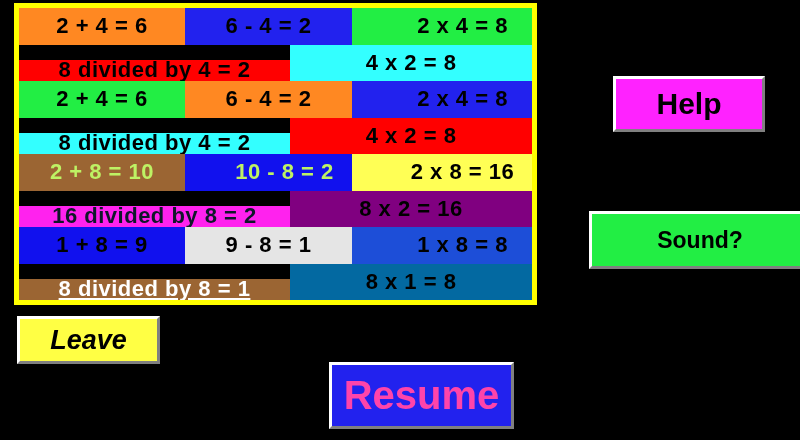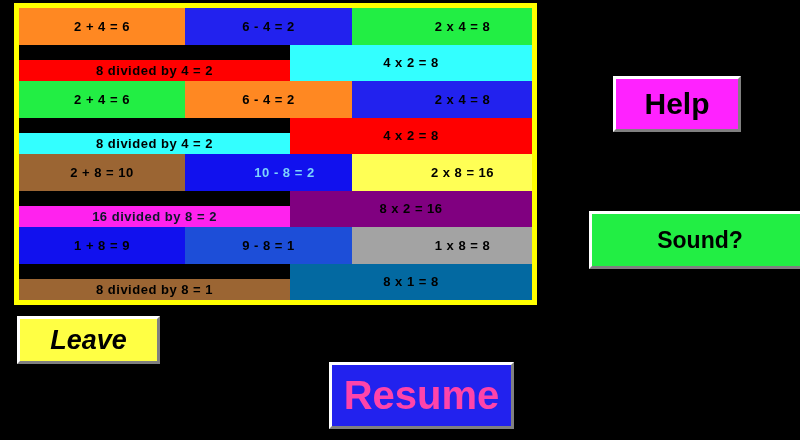--- a/index.html
+++ b/index.html
@@ -34,21 +34,21 @@
     flex: 1 1 0;
     min-height: 0;
     align-items: stretch;
   }
   .eq-cell {
     display: flex;
     align-items: center;
     justify-content: center;
     color: #000000;
     font-weight: bold;
-    font-size: 13px;
+    font-size: 22px;
     letter-spacing: 0.5px;
     white-space: nowrap;
     box-sizing: border-box;
     overflow: hidden;
   }
   
   .row-3 .eq-cell:nth-child(1) { flex: 0 0 166px; }
   .row-3 .eq-cell:nth-child(2) { flex: 0 0 167px; }
   .row-3 .eq-cell:nth-child(3) { flex: 1 1 auto; padding-left: 41px; }
   
@@ -67,21 +67,21 @@
     border-style: solid;
     border-width: 3px;
     border-top-color: #ffffff;
     border-left-color: #ffffff;
     border-right-color: #808080;
     border-bottom-color: #808080;
   }
 
   #help-button {
     left: 613px;  top: 76px;
-    width: 128px; height: 56px;
+    width: 152px; height: 56px;
     background: #ff22ff;
     color: #000000;
     font-size: 30px;
   }
   #sound-button {
     left: 589px;  top: 211px;
     width: 222px; height: 58px;
     background: #22ee44;
     color: #000000;
     font-size: 23px;
@@ -118,35 +118,35 @@
     <div class="eq-row row-3">
       <div class="eq-cell" style="background: rgb(34, 238, 68); color: rgb(0, 0, 0);">2 + 4 = 6</div>
       <div class="eq-cell" style="background: rgb(255, 136, 34); color: rgb(0, 0, 0);">6 - 4 = 2</div>
       <div class="eq-cell" style="background: rgb(34, 34, 238); color: rgb(0, 0, 0);">2 x 4 = 8</div>
     </div>
     <div class="eq-row row-2">
       <div class="eq-cell" style="background: rgb(51, 255, 255); color: rgb(0, 0, 0);">8 divided by 4 = 2</div>
       <div class="eq-cell" style="background: rgb(255, 0, 0); color: rgb(0, 0, 0);">4 x 2 = 8</div>
     </div>
     <div class="eq-row row-3">
-      <div class="eq-cell" style="background: rgb(155, 101, 51); color: #000000;">2 + 8 = 10</div>
-      <div class="eq-cell" style="background: rgb(17, 17, 238); color: #7dd3fc; padding-left: 32px;">10 - 8 = 2</div>
+      <div class="eq-cell" style="background: rgb(155, 101, 51); color: #bef264;">2 + 8 = 10</div>
+      <div class="eq-cell" style="background: rgb(17, 17, 238); color: #bef264; padding-left: 32px;">10 - 8 = 2</div>
       <div class="eq-cell" style="background: rgb(255, 255, 85); color: rgb(0, 0, 0);">2 x 8 = 16</div>
     </div>
     <div class="eq-row row-2">
       <div class="eq-cell" style="background: rgb(255, 34, 238); color: #0f172a;">16 divided by 8 = 2</div>
       <div class="eq-cell" style="background: rgb(128, 0, 128); color: rgb(0, 0, 0);">8 x 2 = 16</div>
     </div>
     <div class="eq-row row-3">
       <div class="eq-cell" style="background: rgb(17, 17, 238); color: rgb(0, 0, 0);">1 + 8 = 9</div>
-      <div class="eq-cell" style="background: #1d4ed8; color: rgb(0, 0, 0);">9 - 8 = 1</div>
-      <div class="eq-cell" style="background: #a3a3a3; color: rgb(0, 0, 0);">1 x 8 = 8</div>
+      <div class="eq-cell" style="background: #e5e5e5; color: rgb(0, 0, 0);">9 - 8 = 1</div>
+      <div class="eq-cell" style="background: #1d4ed8; color: rgb(0, 0, 0);">1 x 8 = 8</div>
     </div>
     <div class="eq-row row-2">
-      <div class="eq-cell" style="background: rgb(155, 101, 51); color: #000000;">8 divided by 8 = 1</div>
+      <div class="eq-cell" style="background: rgb(155, 101, 51); color: #ffffff; text-decoration: underline;">8 divided by 8 = 1</div>
       <div class="eq-cell" style="background: #0369a1; color: rgb(0, 0, 0);">8 x 1 = 8</div>
     </div>
   </div>
 
 <div class="btn" id="help-button">Help</div>
 
 <div class="btn" id="sound-button">Sound?</div>
 
 <div class="btn" id="leave-button">Leave</div>
 

